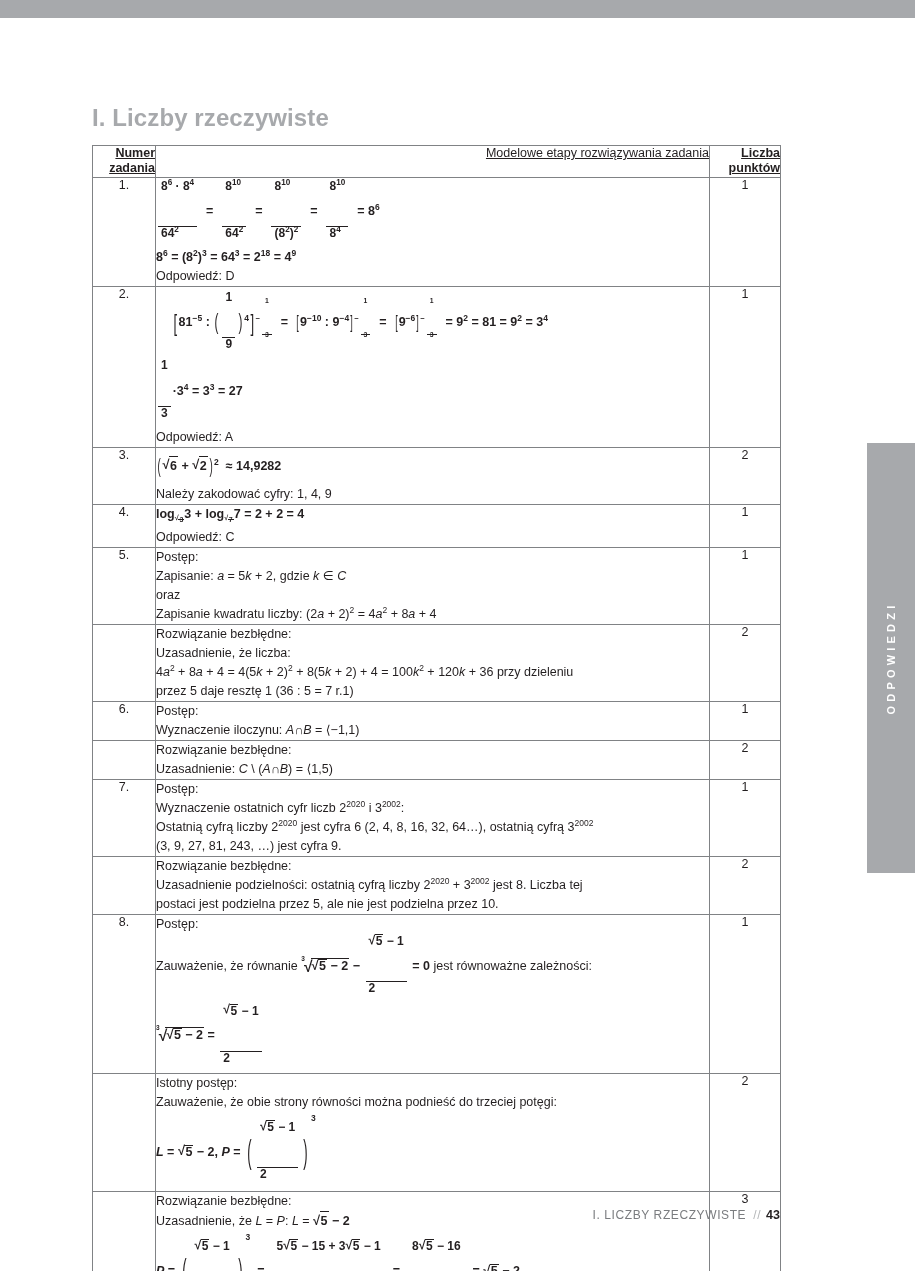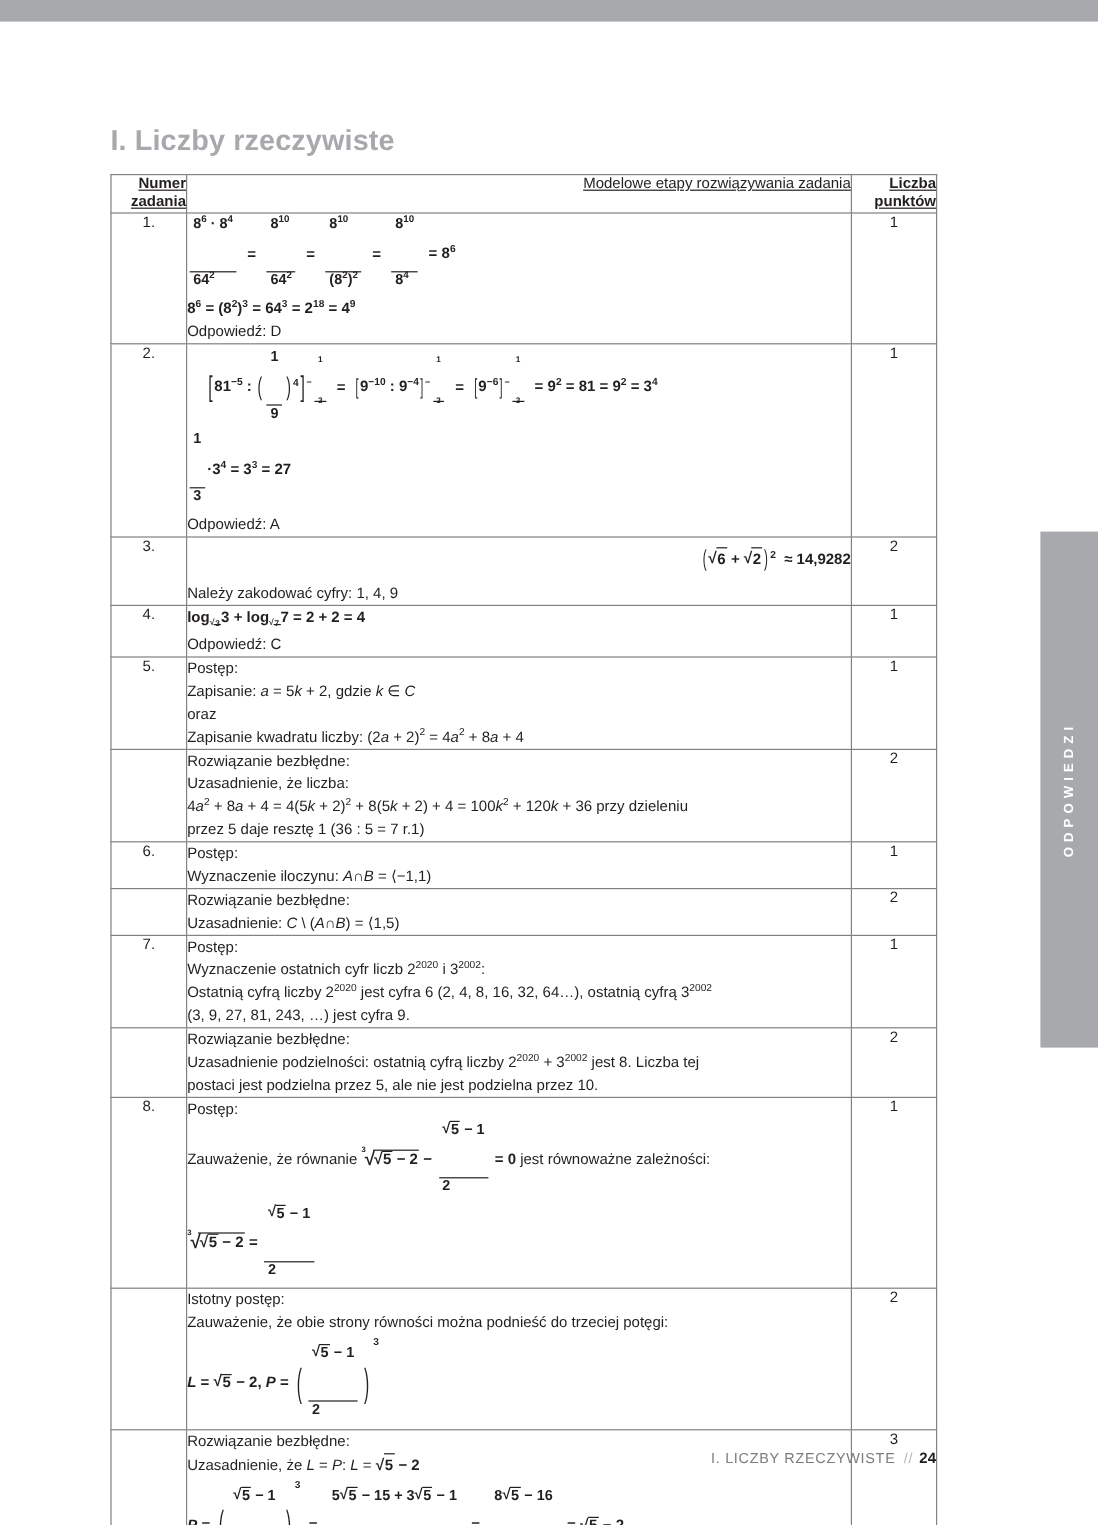--- a/index.html
+++ b/index.html
@@ -227,21 +227,21 @@
             </span><span class="b">·3<sup>4</sup>&nbsp;=&nbsp;3<sup>3</sup>&nbsp;=&nbsp;27</span>
         </span>
         <span class="ln">Odpowiedź: A</span>
       </td>
       <td class="cell-pts">1</td>
     </tr>
 
     <tr>
       <td class="cell-num">3.</td>
       <td class="cell-body">
-        <span class="ln m" style="margin:4px 0 4px;text-align:right;">
+        <span class="ln m" style="margin:4px 0 4px;">
           <span style="font-size:1.55em; font-weight:400; vertical-align:middle; display:inline-block; transform:scaleX(0.5);">(</span><span class="rad b"><span class="radicand">6</span></span><span class="b">&nbsp;+&nbsp;</span><span class="rad b"><span class="radicand">2</span></span><span style="font-size:1.55em; font-weight:400; vertical-align:middle; display:inline-block; transform:scaleX(0.5);">)</span><sup class="b">2</sup>
           <span class="b">&nbsp;≈&nbsp;14,9282</span>
         </span>
         <span class="ln">Należy zakodować cyfry: 1, 4, 9</span>
       </td>
       <td class="cell-pts">2</td>
     </tr>
 
     <tr>
       <td class="cell-num">4.</td>
@@ -375,14 +375,14 @@
           <span class="b">&nbsp;=&nbsp;<span class="rad"><span class="radicand">5</span></span>&nbsp;−&nbsp;2</span>
         </span>
       </td>
       <td class="cell-pts">3</td>
     </tr>
 
   </tbody>
 </table>
 
 <div id="footer">
-  <span>I. LICZBY RZECZYWISTE</span><span class="sep">//</span><span class="pg">24</span>
+  <span>I. LICZBY RZECZYWISTE</span><span class="sep">//</span><span class="pg">43</span>
 </div>
 
 </body></html>

